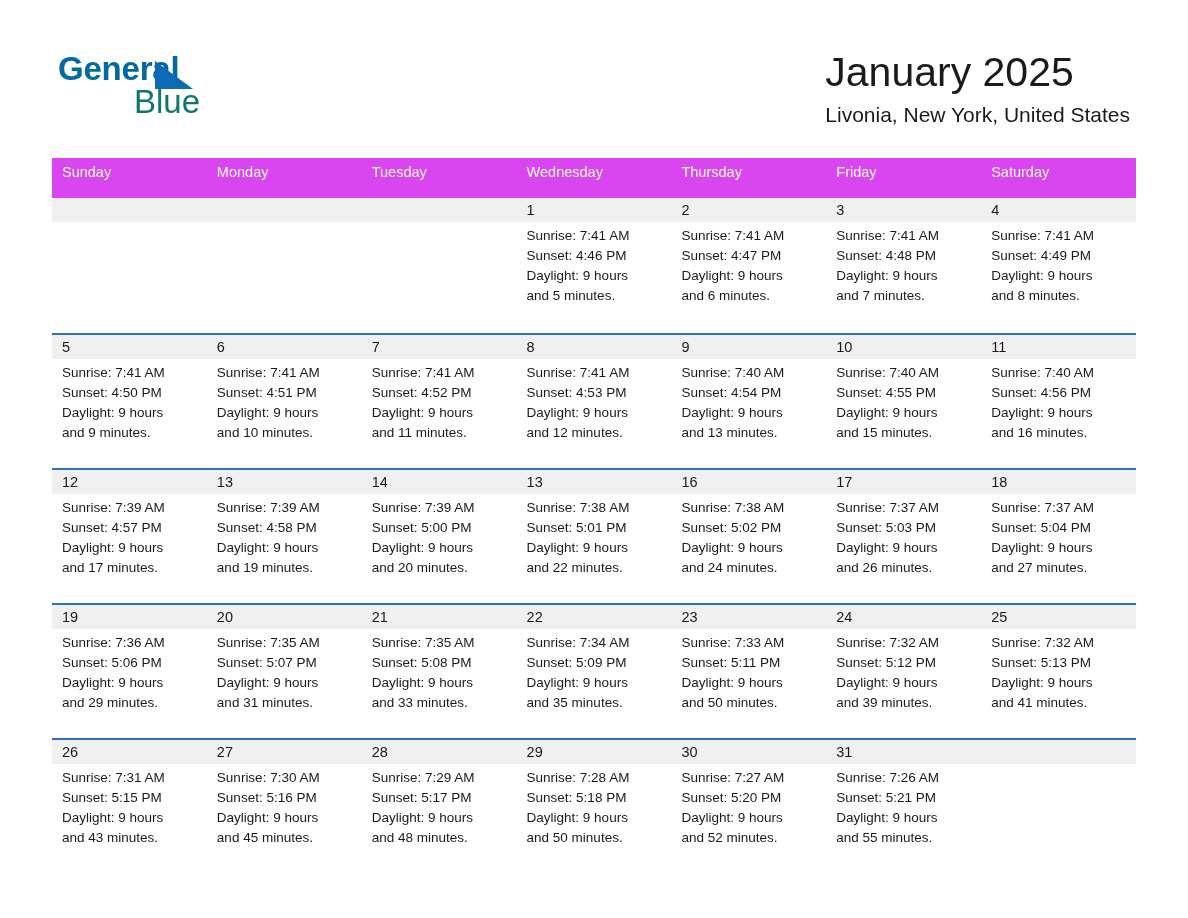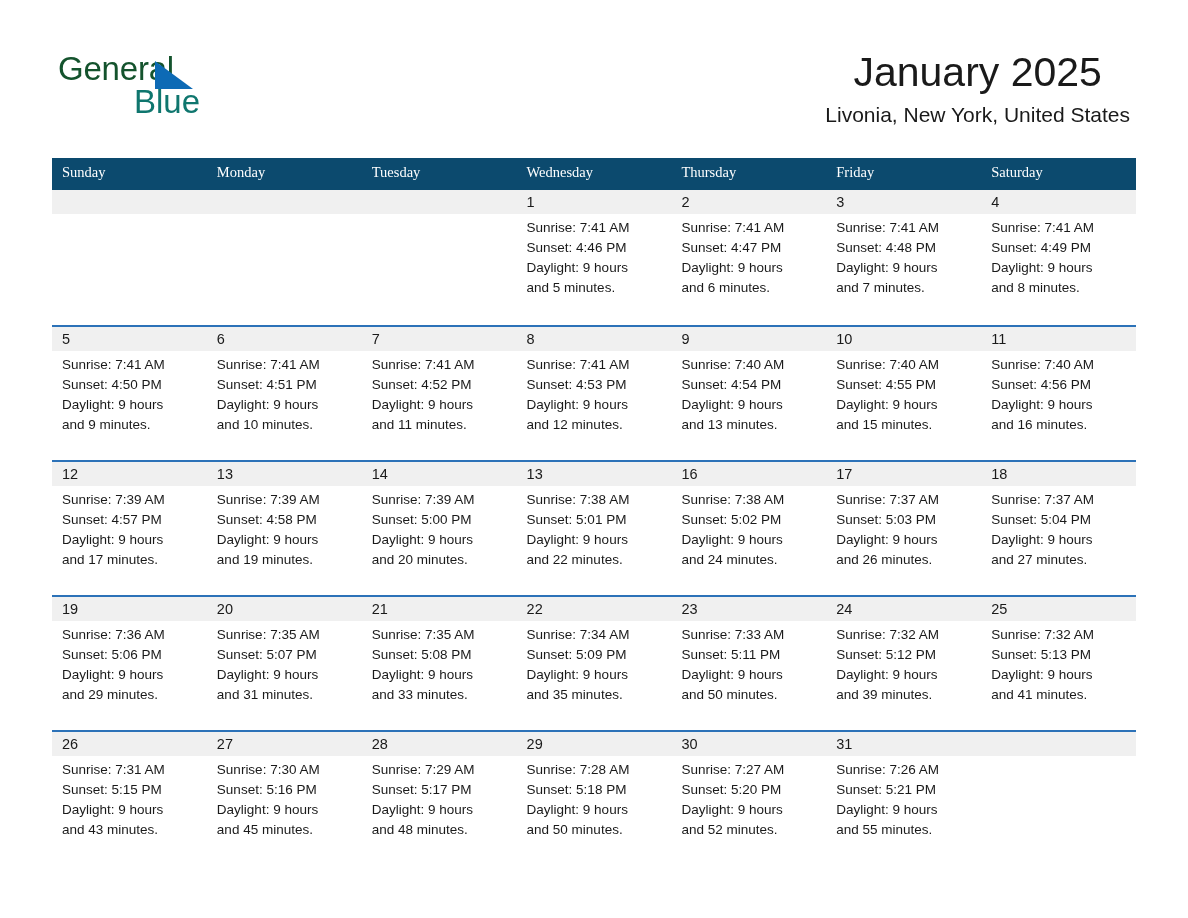--- a/index.html
+++ b/index.html
@@ -32,23 +32,23 @@
     left: 58px;
     top: 50px;
     width: 260px;
     height: 76px;
   }
   .brand-general {
     position: absolute;
     left: 0; top: 0;
     font-size: 33px;
     line-height: 38px;
-    color: #14532d;
+    color: #0369a1;
     letter-spacing: -0.2px;
-    font-weight: 400;
+    font-weight: 700;
   }
   .brand-triangle {
     position: absolute;
     left: 97px;
     top: 11px;
     width: 0; height: 0;
     border-left: 38px solid #0d6ab5;
     border-top: 28px solid transparent;
   }
   .brand-blue {
@@ -57,21 +57,21 @@
     top: 33px;
     font-size: 33px;
     line-height: 38px;
     color: #0f766e;
     font-weight: 400;
   }
   .title-block {
     position: absolute;
     right: 58px;
     top: 46px;
-    text-align: center;
+    text-align: left;
   }
   .month-title {
     font-size: 41px;
     line-height: 52px;
     color: #1a1a1a;
     font-weight: 400;
     white-space: nowrap;
   }
   .location-title {
     margin-top: 4px;
@@ -87,23 +87,22 @@
     position: absolute;
     left: 52px;
     top: 158px;
     width: 1084px;
   }
   .cal-row {
     display: flex;
     width: 100%;
   }
   .cal-head {
-    background: #0c4a6e;
-    height: 32px;
-    font-family: Liberation Serif, serif;
+    background: #d946ef;
+    height: 40px;
   }
   .head-cell {
     flex: 1 1 0;
     color: #ffffff;
     font-size: 14.5px;
     line-height: 28px;
     padding-left: 10px;
     white-space: nowrap;
     overflow: hidden;
   }

